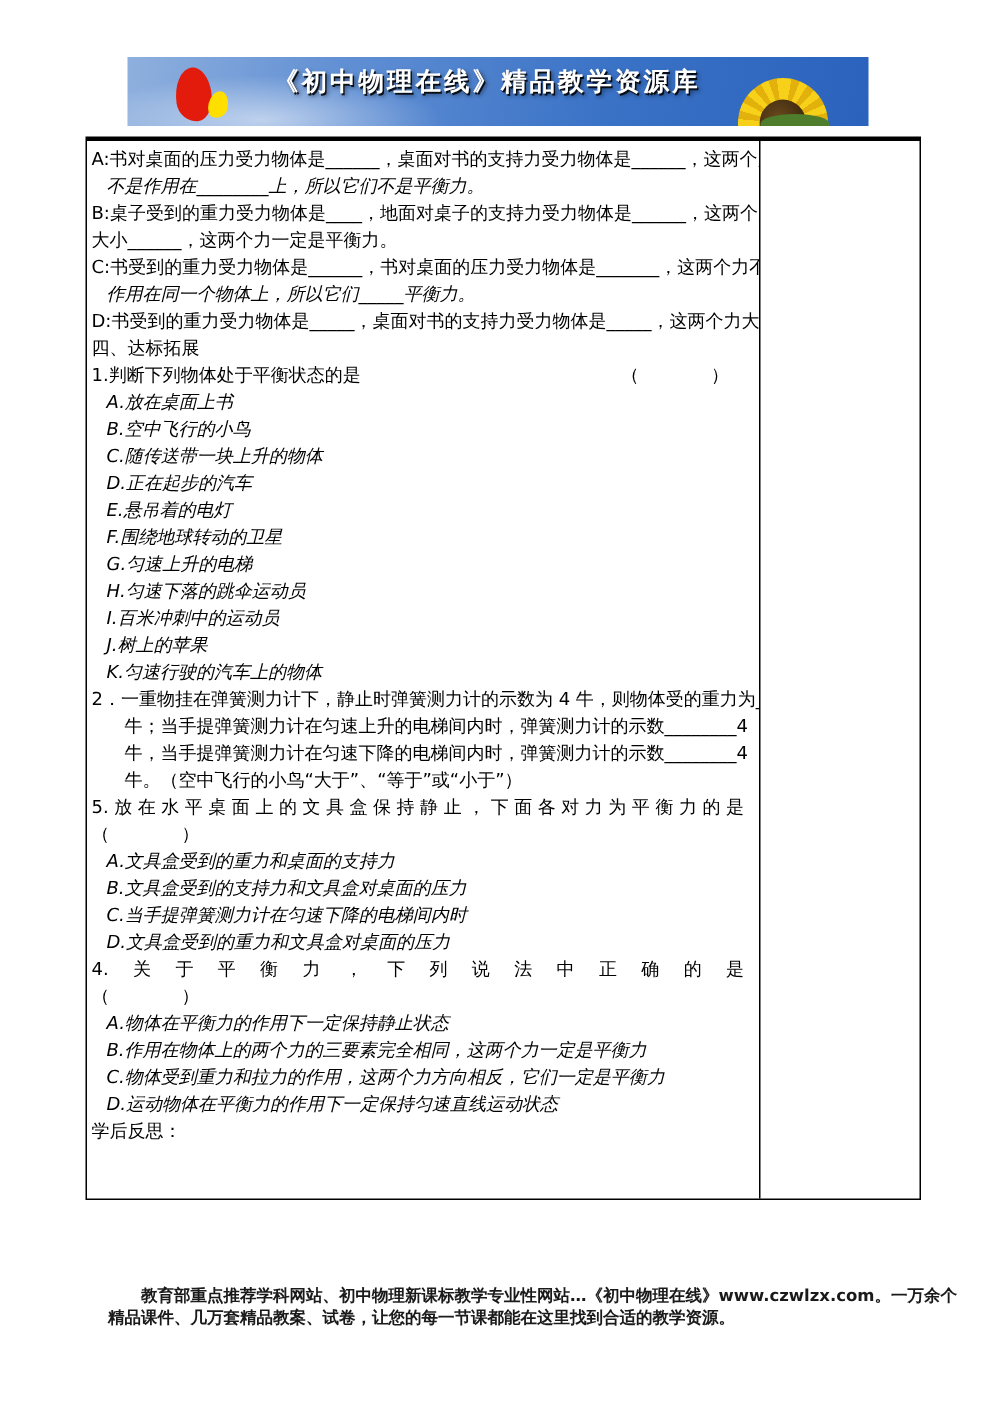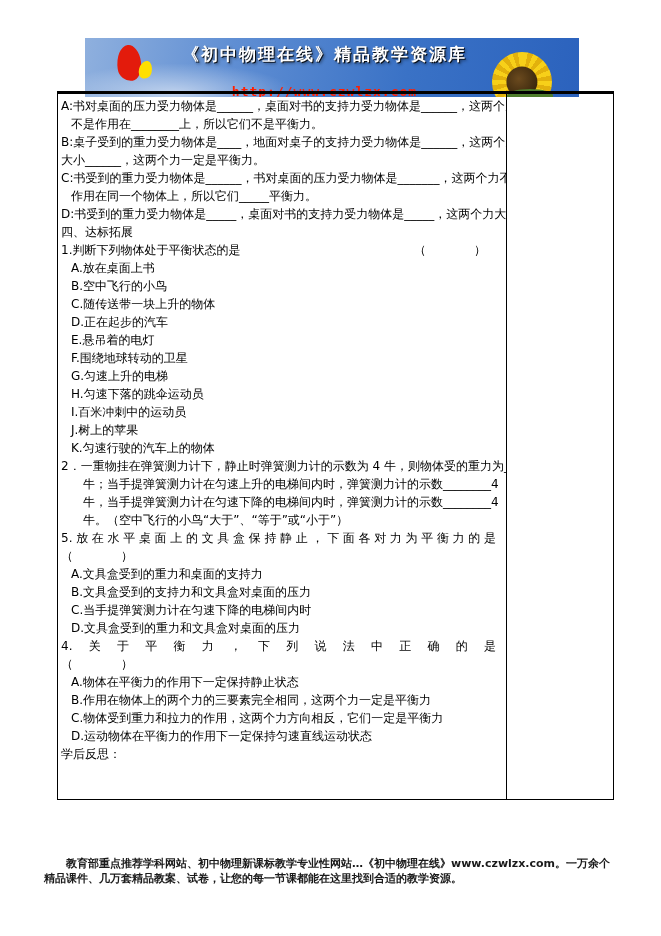--- a/index.html
+++ b/index.html
@@ -2,21 +2,21 @@
 <html><head>
 <meta charset="utf-8">
 <style>
   html,body{margin:0;padding:0;}
   body{
     width:661px;height:936px;position:relative;background:#ffffff;
     font-family:"DejaVu Sans",sans-serif;color:#000;
   }
   
   .banner{
-    position:absolute;left:85px;top:38px;width:494px;height:59px;
+    position:absolute;left:85px;top:38px;width:494px;height:46px;
     overflow:hidden;
     background:linear-gradient(100deg,#8fb0de 0%,#5f8ed3 30%,#3a72c6 65%,#2b62bd 100%);
   }
   .banner::before{ 
     content:"";position:absolute;left:-30px;bottom:-26px;width:240px;height:60px;
     background:radial-gradient(ellipse at center,rgba(255,255,255,.55),rgba(255,255,255,0) 70%);
   }
   .flame{
     position:absolute;left:32px;top:7px;width:24px;height:36px;
     background:#e31b0c;border-radius:55% 45% 45% 55% / 62% 50% 50% 38%;
@@ -57,27 +57,27 @@
   }
   .cell-main{
     width:449px;box-sizing:border-box;border-right:1px solid #000;
     padding:3px 4px 0 3px;overflow:hidden;
   }
   .cell-side{flex:1;}
   .line{
     font-size:12px;line-height:18px;white-space:nowrap;display:flex;
   }
   .line .t{white-space:nowrap;}
-  .line.ind-1{padding-left:10px;}
+  .line.ind-1{padding-left:10px;font-style:italic;}
   .line.ind-2{padding-left:22px;}
   .line.spread{display:block;white-space:normal;text-align:justify;text-align-last:justify;padding-right:6px;}
   .line .r{margin-left:auto;padding-right:16px;}
   
   .footer{
-    position:absolute;left:44px;top:856px;width:575px;
+    position:absolute;left:72px;top:856px;width:575px;
     font-size:11px;font-weight:bold;color:#1a1a1a;line-height:15px;
     text-indent:2em;
   }
 </style>
 </head>
 <body>
 
 <div class="banner">
   <div class="flame"></div>
   <div class="banner-text">

